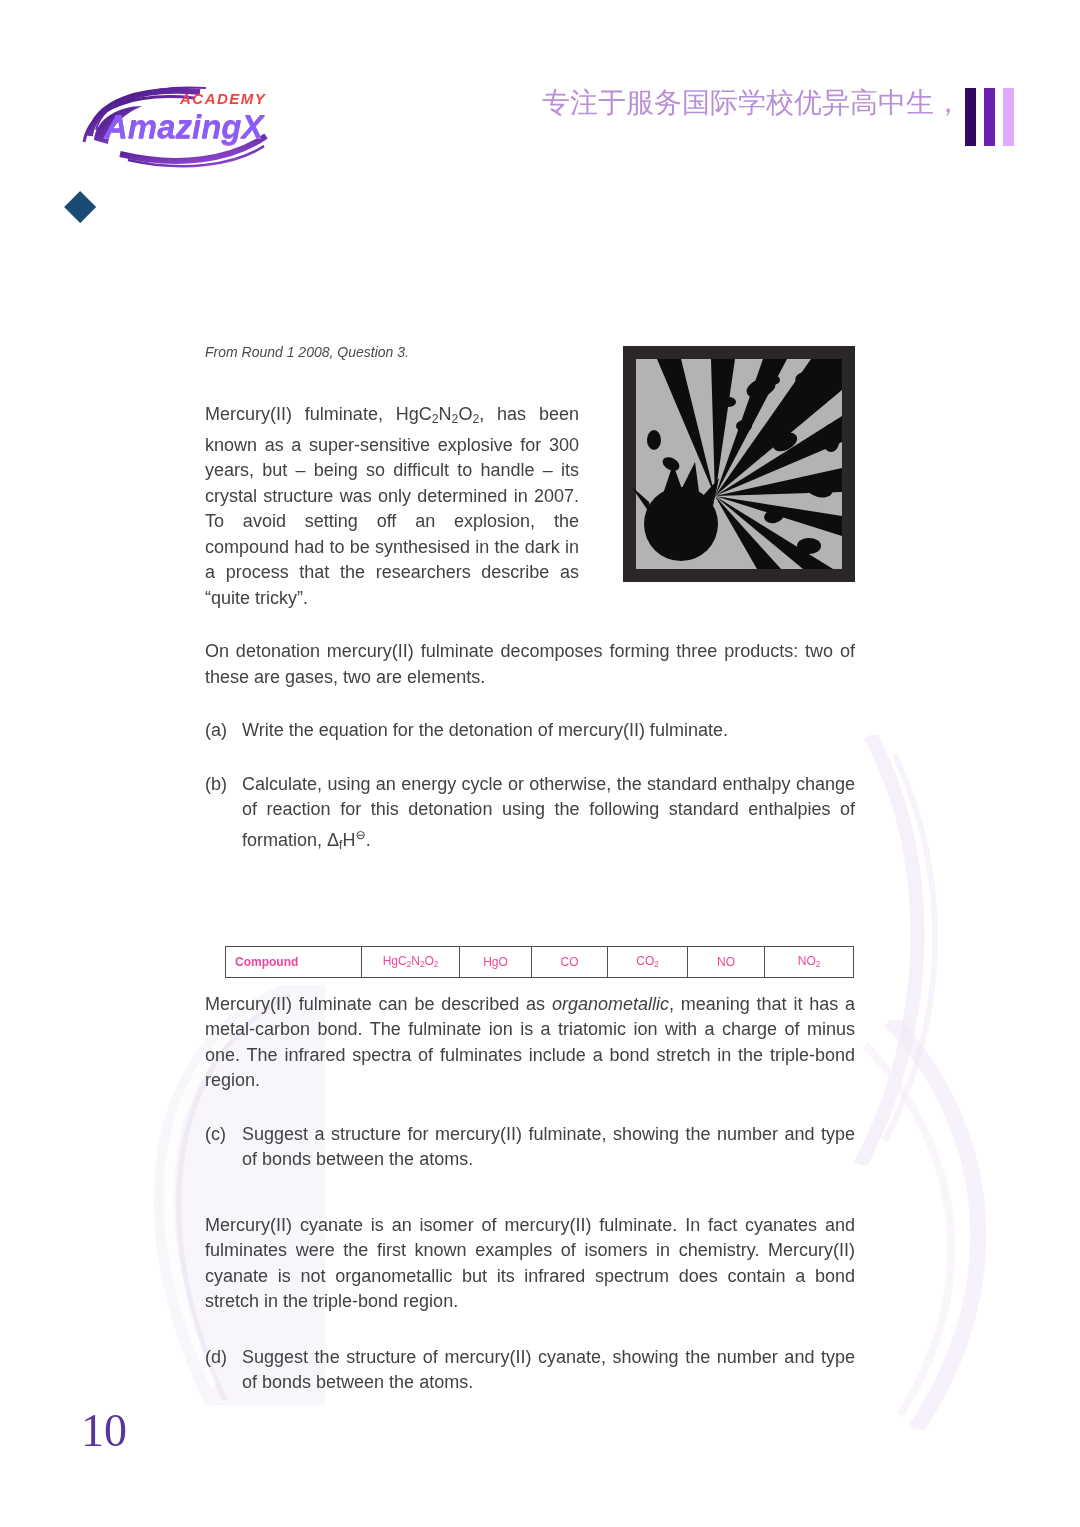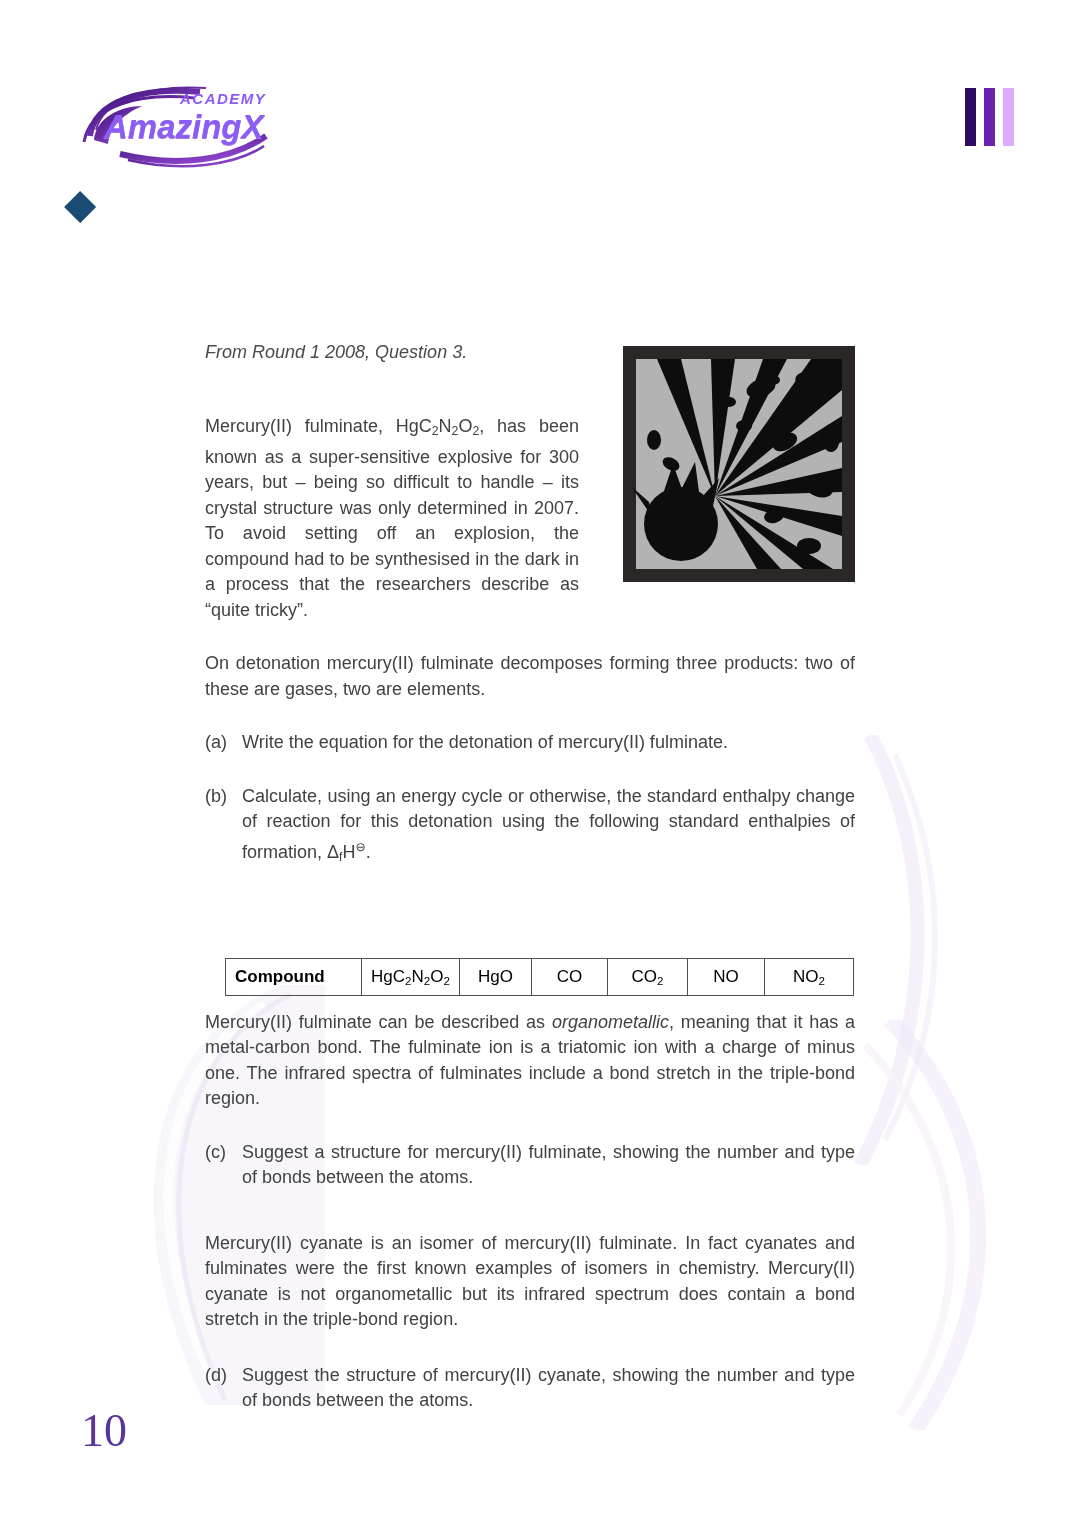--- a/index.html
+++ b/index.html
@@ -11,21 +11,21 @@
   .page { position:relative; width:1080px; height:1527px; background:#fff; }
 
   
   .wm { position:absolute; z-index:0; pointer-events:none; }
 
   
   .logo { position:absolute; left:80px; top:82px; width:210px; height:86px; z-index:2; }
   .logo-swoosh { position:absolute; left:0; top:0; }
   .logo-academy {
     position:absolute; left:100px; top:8px;
-    font-style:italic; font-weight:bold; font-size:15px; letter-spacing:1.5px; color:#8b5cf6;
+    font-style:italic; font-weight:bold; font-size:15px; letter-spacing:1.5px; color:#ef4444;
   }
   .logo-brand {
     position:absolute; left:24px; top:26px;
     font-style:italic; font-weight:bold; font-size:33px; color:#8b5cf6;
     text-shadow:0 1px 0 #a879d6;
   }
   .tagline {
     position:absolute; right:118px; top:84px; text-align:right; z-index:2;
     font-size:28px; line-height:38px; color:#b98fd6; font-weight:400;
   }
@@ -35,40 +35,40 @@
   
   .title-row { position:absolute; left:64px; top:183px; display:flex; align-items:center; z-index:2; }
   .title-bullet { font-size:42px; color:#1a4b74; line-height:1; margin-right:32px; }
   .page-title {
     font-size:54px; font-weight:bold; color:#1a4b74;
     letter-spacing:-0.5px; word-spacing:0.35em; line-height:1;
   }
 
   
   .content { position:absolute; left:205px; top:340px; width:650px; z-index:2; }
-  .source-line { font-style:italic; font-size:18px; color:#4a4a4a; line-height:24px; }
+  .source-line { font-style:italic; font-size:14px; color:#4a4a4a; line-height:24px; }
 
   .intro-row { display:flex; justify-content:space-between; }
   .intro-left { width:374px; }
   .para { font-size:18px; line-height:25.5px; color:#424242; text-align:justify; }
-  .intro-para { margin-top:50px; }
+  .intro-para { margin-top:38px; }
 
   .pictogram { width:232px; height:236px; margin-top:6px; flex:none; }
 
   .detonation-para { margin-top:28px; }
 
   .q-item { display:flex; margin-top:28px; }
   .q-label { width:37px; flex:none; font-size:18px; line-height:25.5px; color:#424242; }
   .q-text  { flex:1; font-size:18px; line-height:25.5px; color:#424242; text-align:justify; }
 
   
   table.enthalpy { border-collapse:collapse; margin-top:88px; margin-left:20px; table-layout:fixed; }
   table.enthalpy td {
-    border:1.6px solid #4d4d4d; height:31px; font-size:17px; color:#000000;
-    text-align:center; padding:8px 4px; vertical-align:middle;
+    border:1.6px solid #4d4d4d; height:31px; font-size:12px; color:#ec4899;
+    text-align:center; padding:2px 4px; vertical-align:middle;
   }
   table.enthalpy td.rowhead { text-align:left; font-weight:bold; padding-left:9px; }
   sub { font-size:68%; vertical-align:-0.25em; }
   sup { font-size:68%; vertical-align:0.55em; }
 
   .organo-para { margin-top:14px; }
   .cyanate-para { margin-top:40px; }
 
   
   .page-number {
@@ -108,20 +108,21 @@
       <path d="M16,48 C22,20 66,2 126,6" fill="none" stroke="url(#lg1)" stroke-width="2"></path>
       <path d="M14,58 C16,36 40,24 62,24 C40,34 30,46 28,62 Z" fill="url(#lg1)"></path>
       <path d="M40,72 C98,86 152,78 186,54" fill="none" stroke="url(#lg1)" stroke-width="6"></path>
       <path d="M48,78 C102,90 154,84 184,64" fill="none" stroke="url(#lg1)" stroke-width="2.5"></path>
     </svg>
     <span class="logo-academy">ACADEMY</span>
     <span class="logo-brand">AmazingX</span>
   </div>
 
   <div class="tagline" style="color: rgb(185, 143, 214);">
+    <div>专注于服务国际学校优异高中生，</div>
   </div>
 
   <div class="brand-bars">
     <span class="bar" style="background: rgb(47, 10, 99);"></span>
     <span class="bar" style="background: rgb(107, 33, 173);"></span>
     <span class="bar" style="background: rgb(224, 170, 254);"></span>
   </div>
 
   <div class="title-row">
     <span class="title-bullet" style="color: rgb(26, 75, 116);">◆</span>

